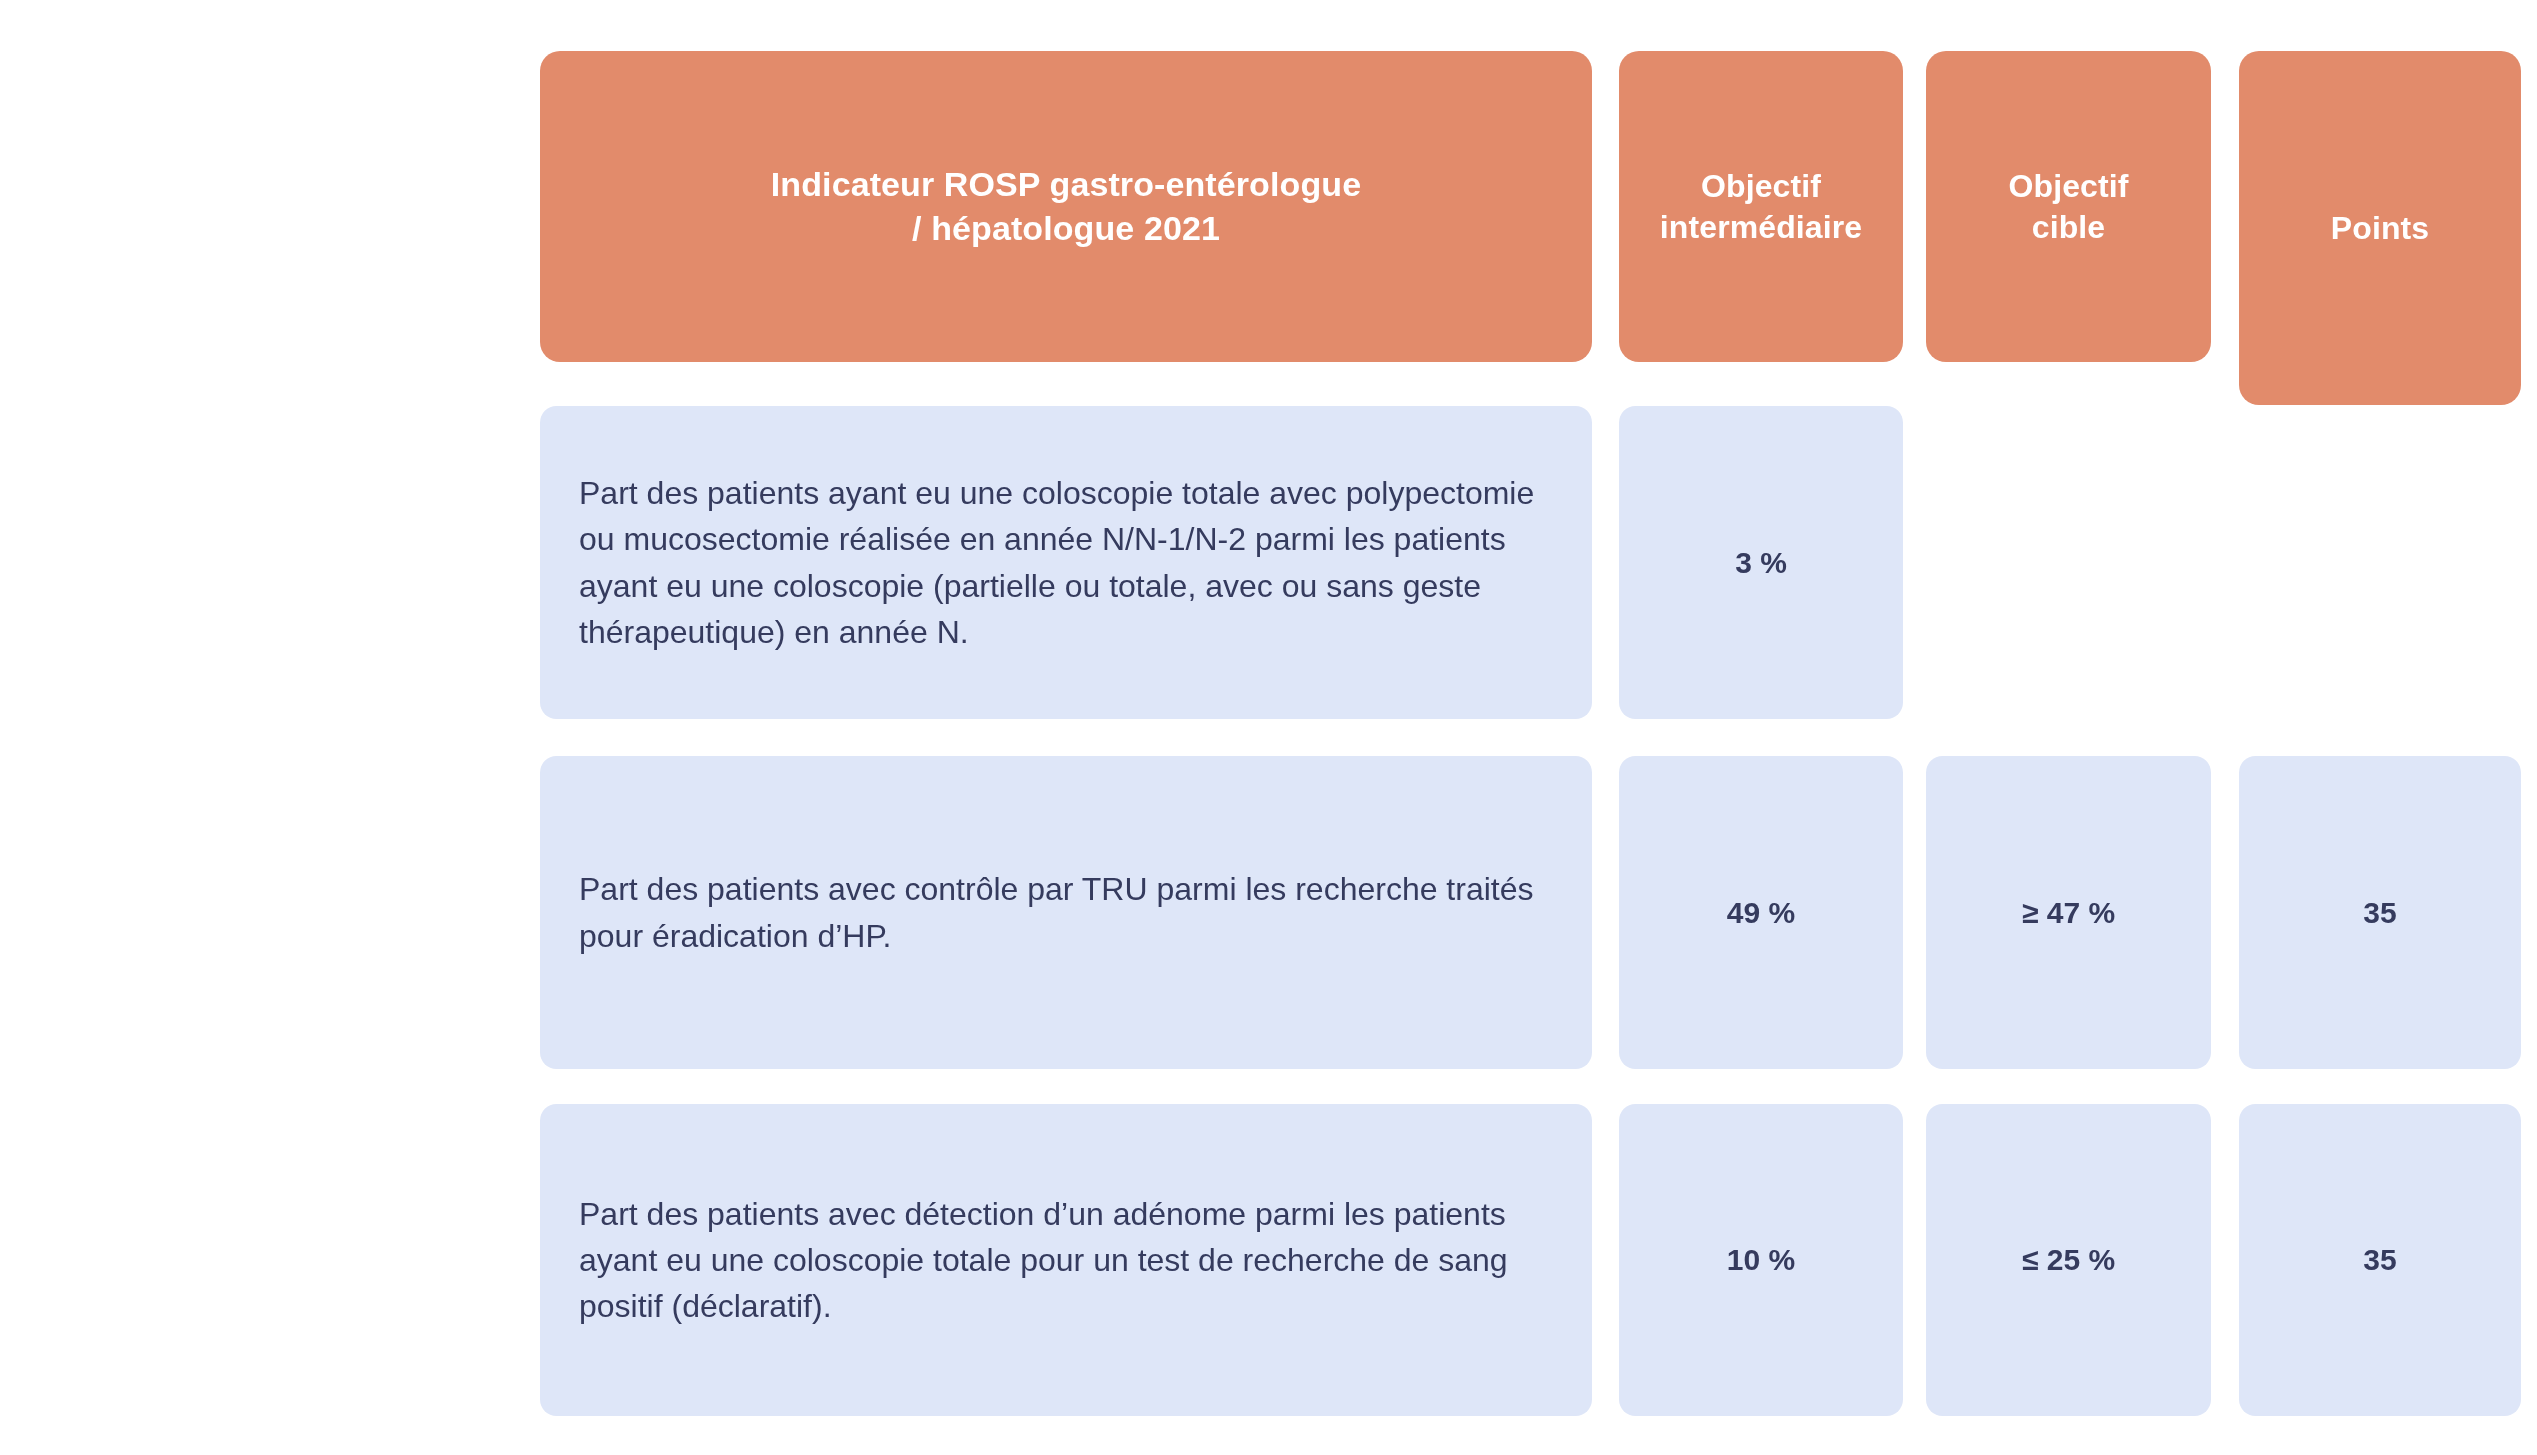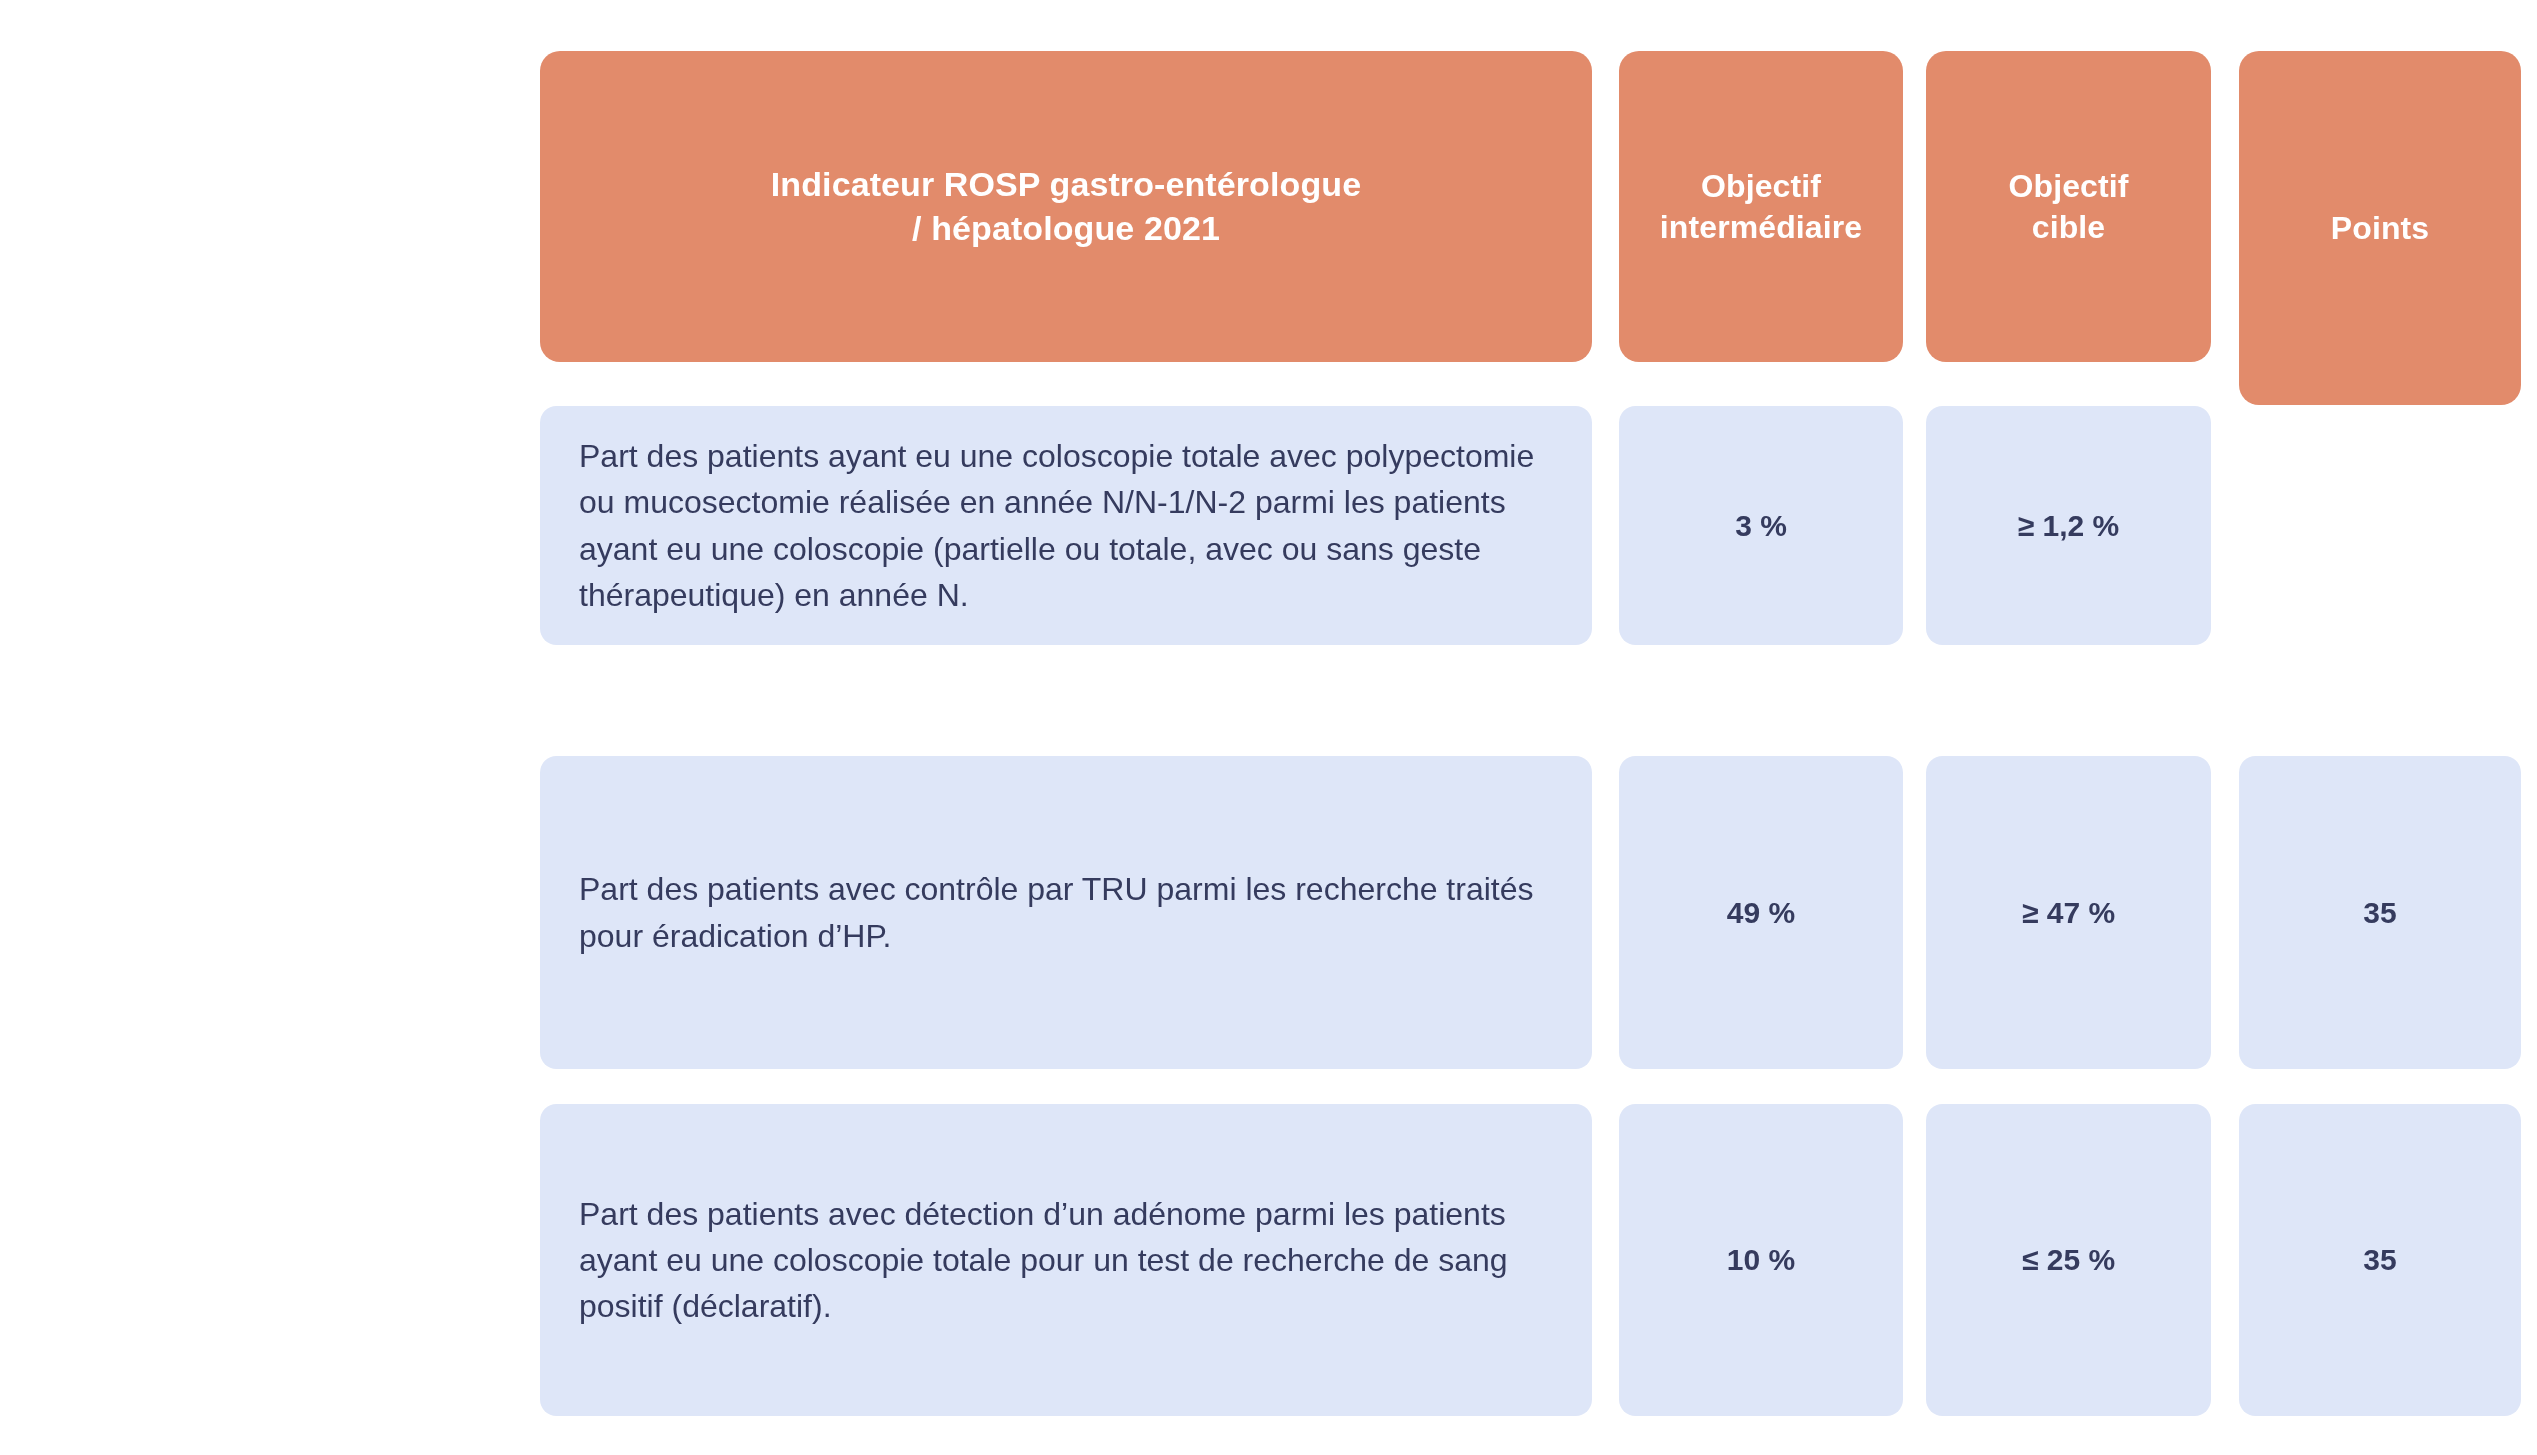--- a/index.html
+++ b/index.html
@@ -111,21 +111,21 @@
   .cell-val {
     font-size: 30px;
     font-weight: bold;
     text-align: center;
   }
   .col-obj-int  { left: 1619px; width: 284px; }
   .col-obj-cible{ left: 1926px; width: 285px; }
   .col-points   { left: 2239px; width: 282px; }
 
   
-  .row1 { top: 406px;  height: 239px; }
+  .row1 { top: 406px;  height: 313px; }
   .row2 { top: 756px; height: 313px; }
   .row3 { top: 1104px; height: 312px; }
 </style>
 </head>
 <body>
 
 <div class="sheet">
 
   <div class="card hdr hdr-indicator">
     <div class="hdr-inner">
@@ -150,21 +150,20 @@
 
   <div class="card hdr hdr-points">
     <div class="hdr-inner">Points</div>
   </div>
 
 
   <div class="card cell cell-desc row1">
     <div class="desc-inner">Part des patients ayant eu une coloscopie totale avec polypectomie ou mucosectomie réalisée en année N/N-1/N-2 parmi les patients ayant eu une coloscopie (partielle ou totale, avec ou sans geste thérapeutique) en année N.</div>
   </div>
   <div class="card cell cell-val col-obj-int row1">3 %</div>
-  <div class="card cell cell-val col-obj-cible row1">≥ 1,2 %</div>
 
   <div class="card cell cell-desc row2">
     <div class="desc-inner">Part des patients avec contrôle par TRU parmi les recherche traités pour éradication d’HP.</div>
   </div>
   <div class="card cell cell-val col-obj-int row2">49 %</div>
   <div class="card cell cell-val col-obj-cible row2">≥ 47 %</div>
   <div class="card cell cell-val col-points row2">35</div>
 
   <div class="card cell cell-desc row3">
     <div class="desc-inner">Part des patients avec détection d’un adénome parmi les patients ayant eu une coloscopie totale pour un test de recherche de sang positif (déclaratif).</div>

